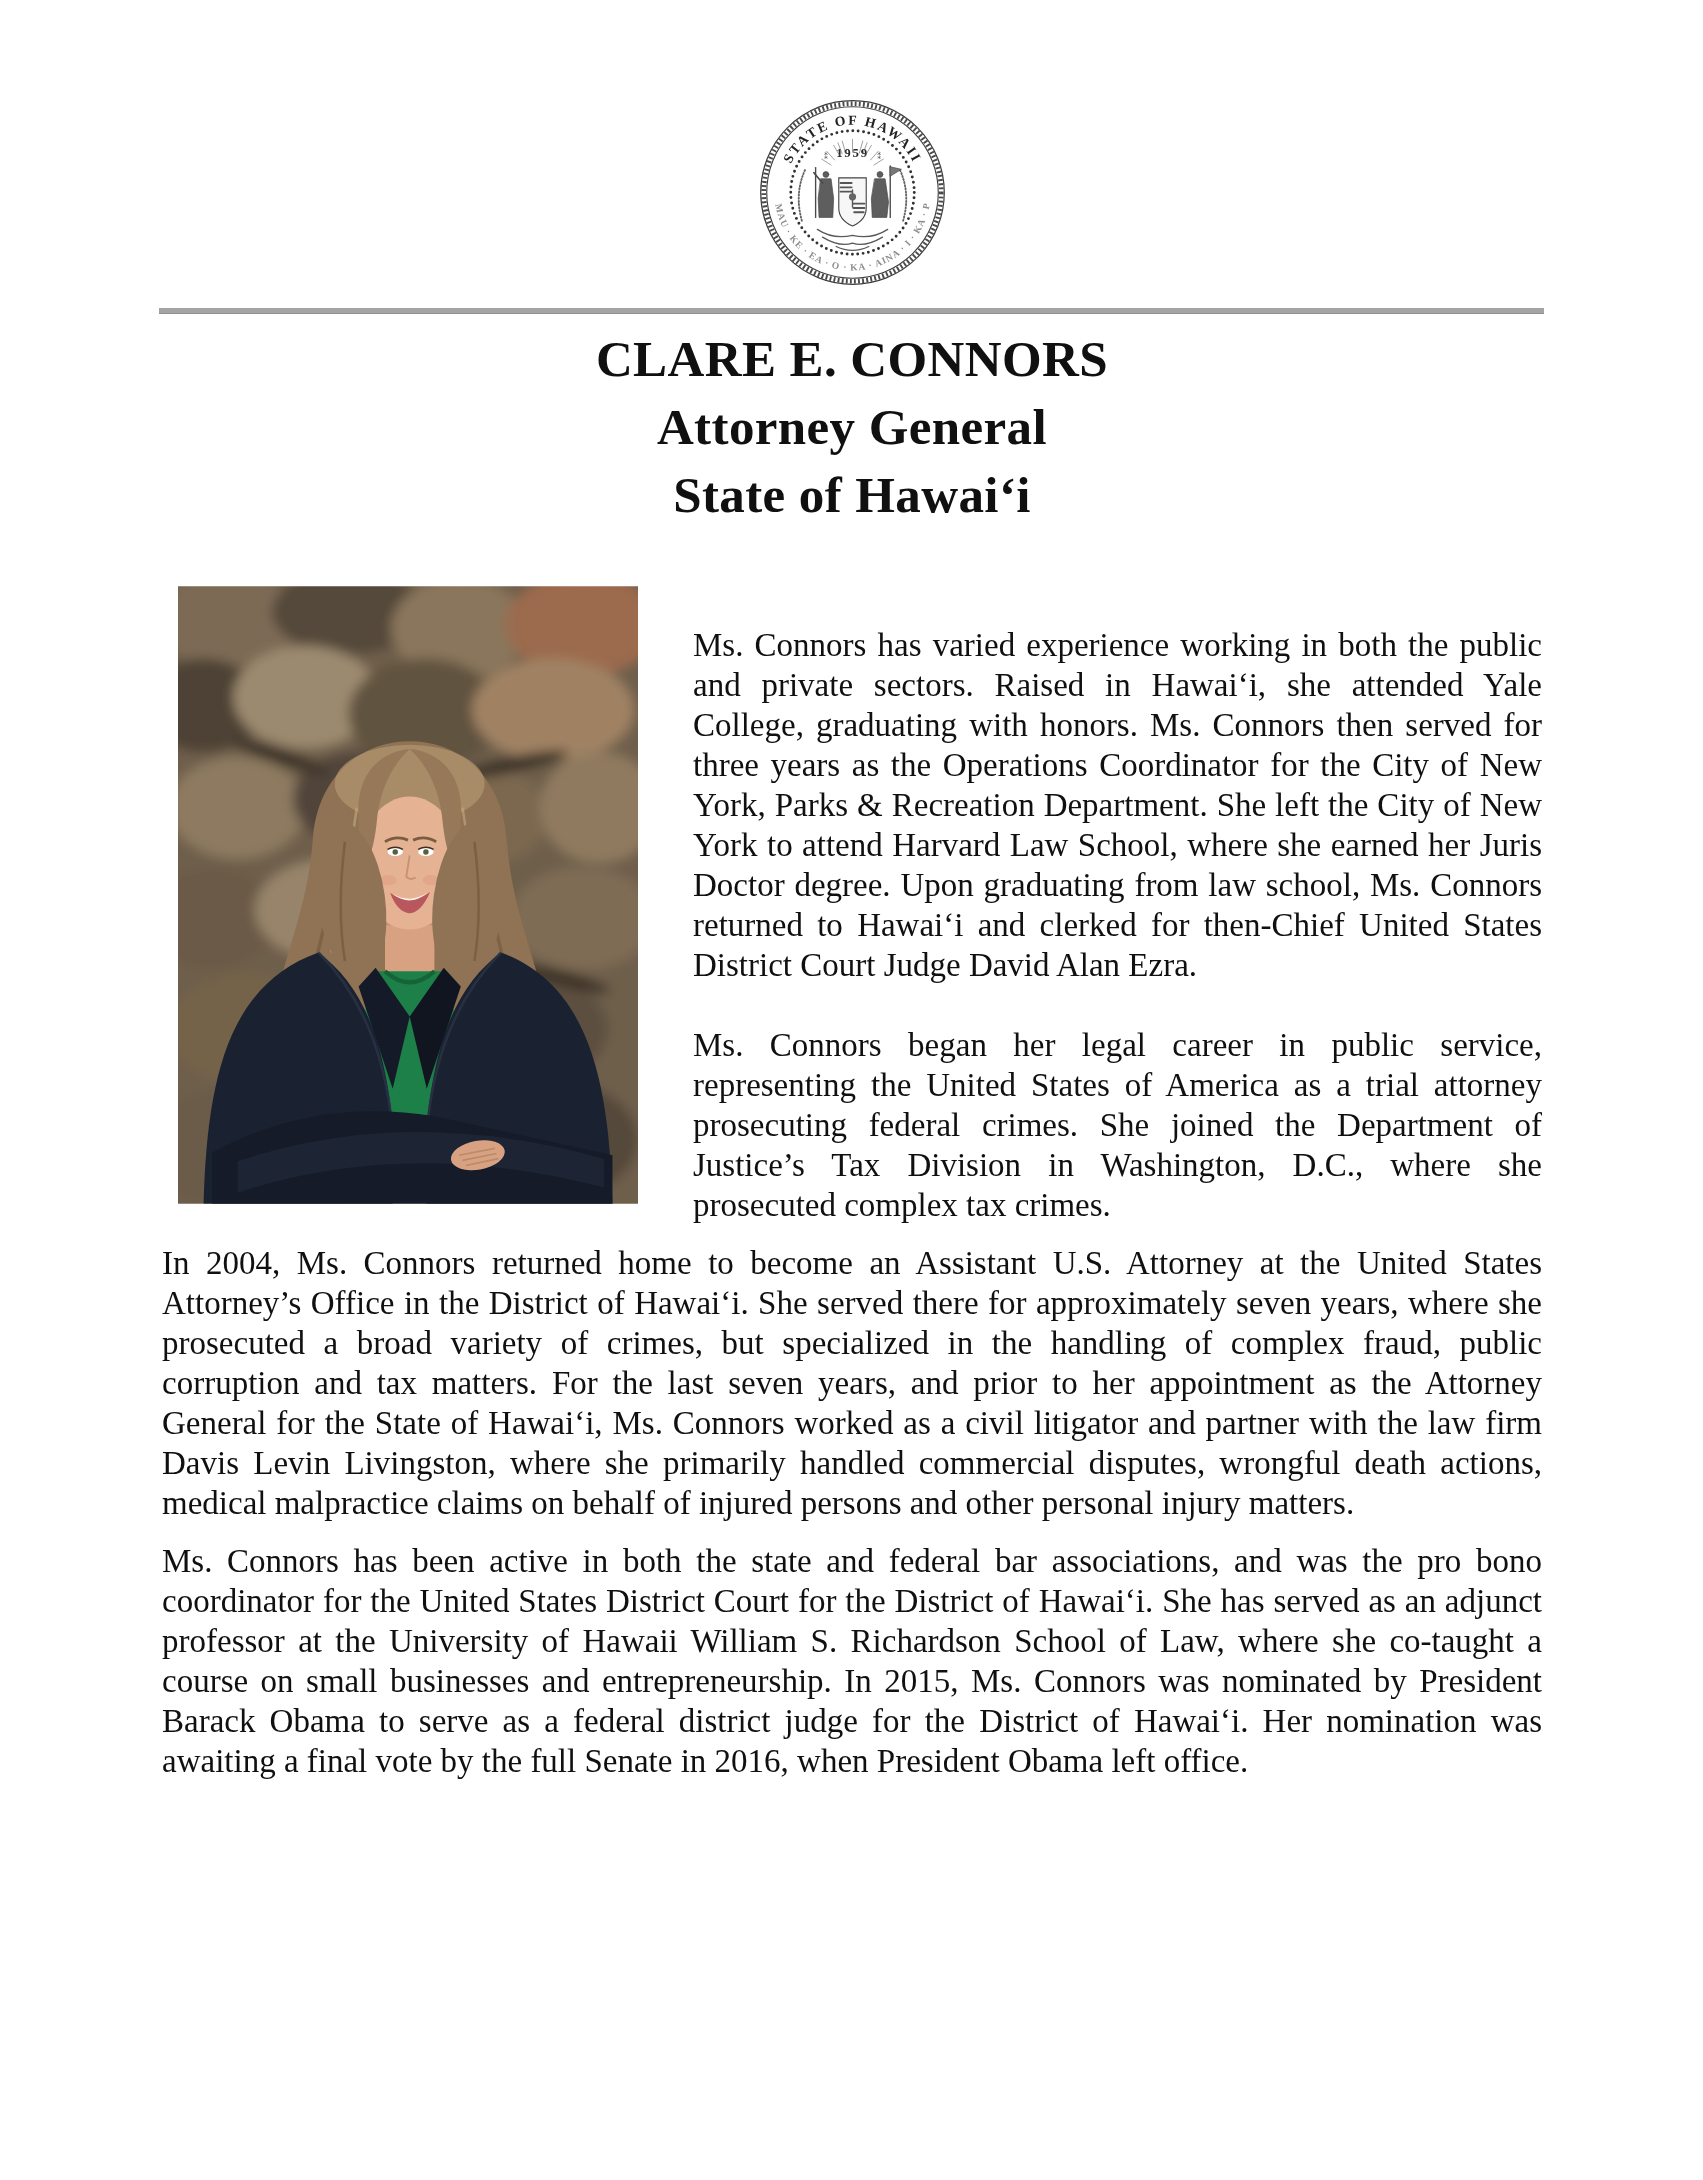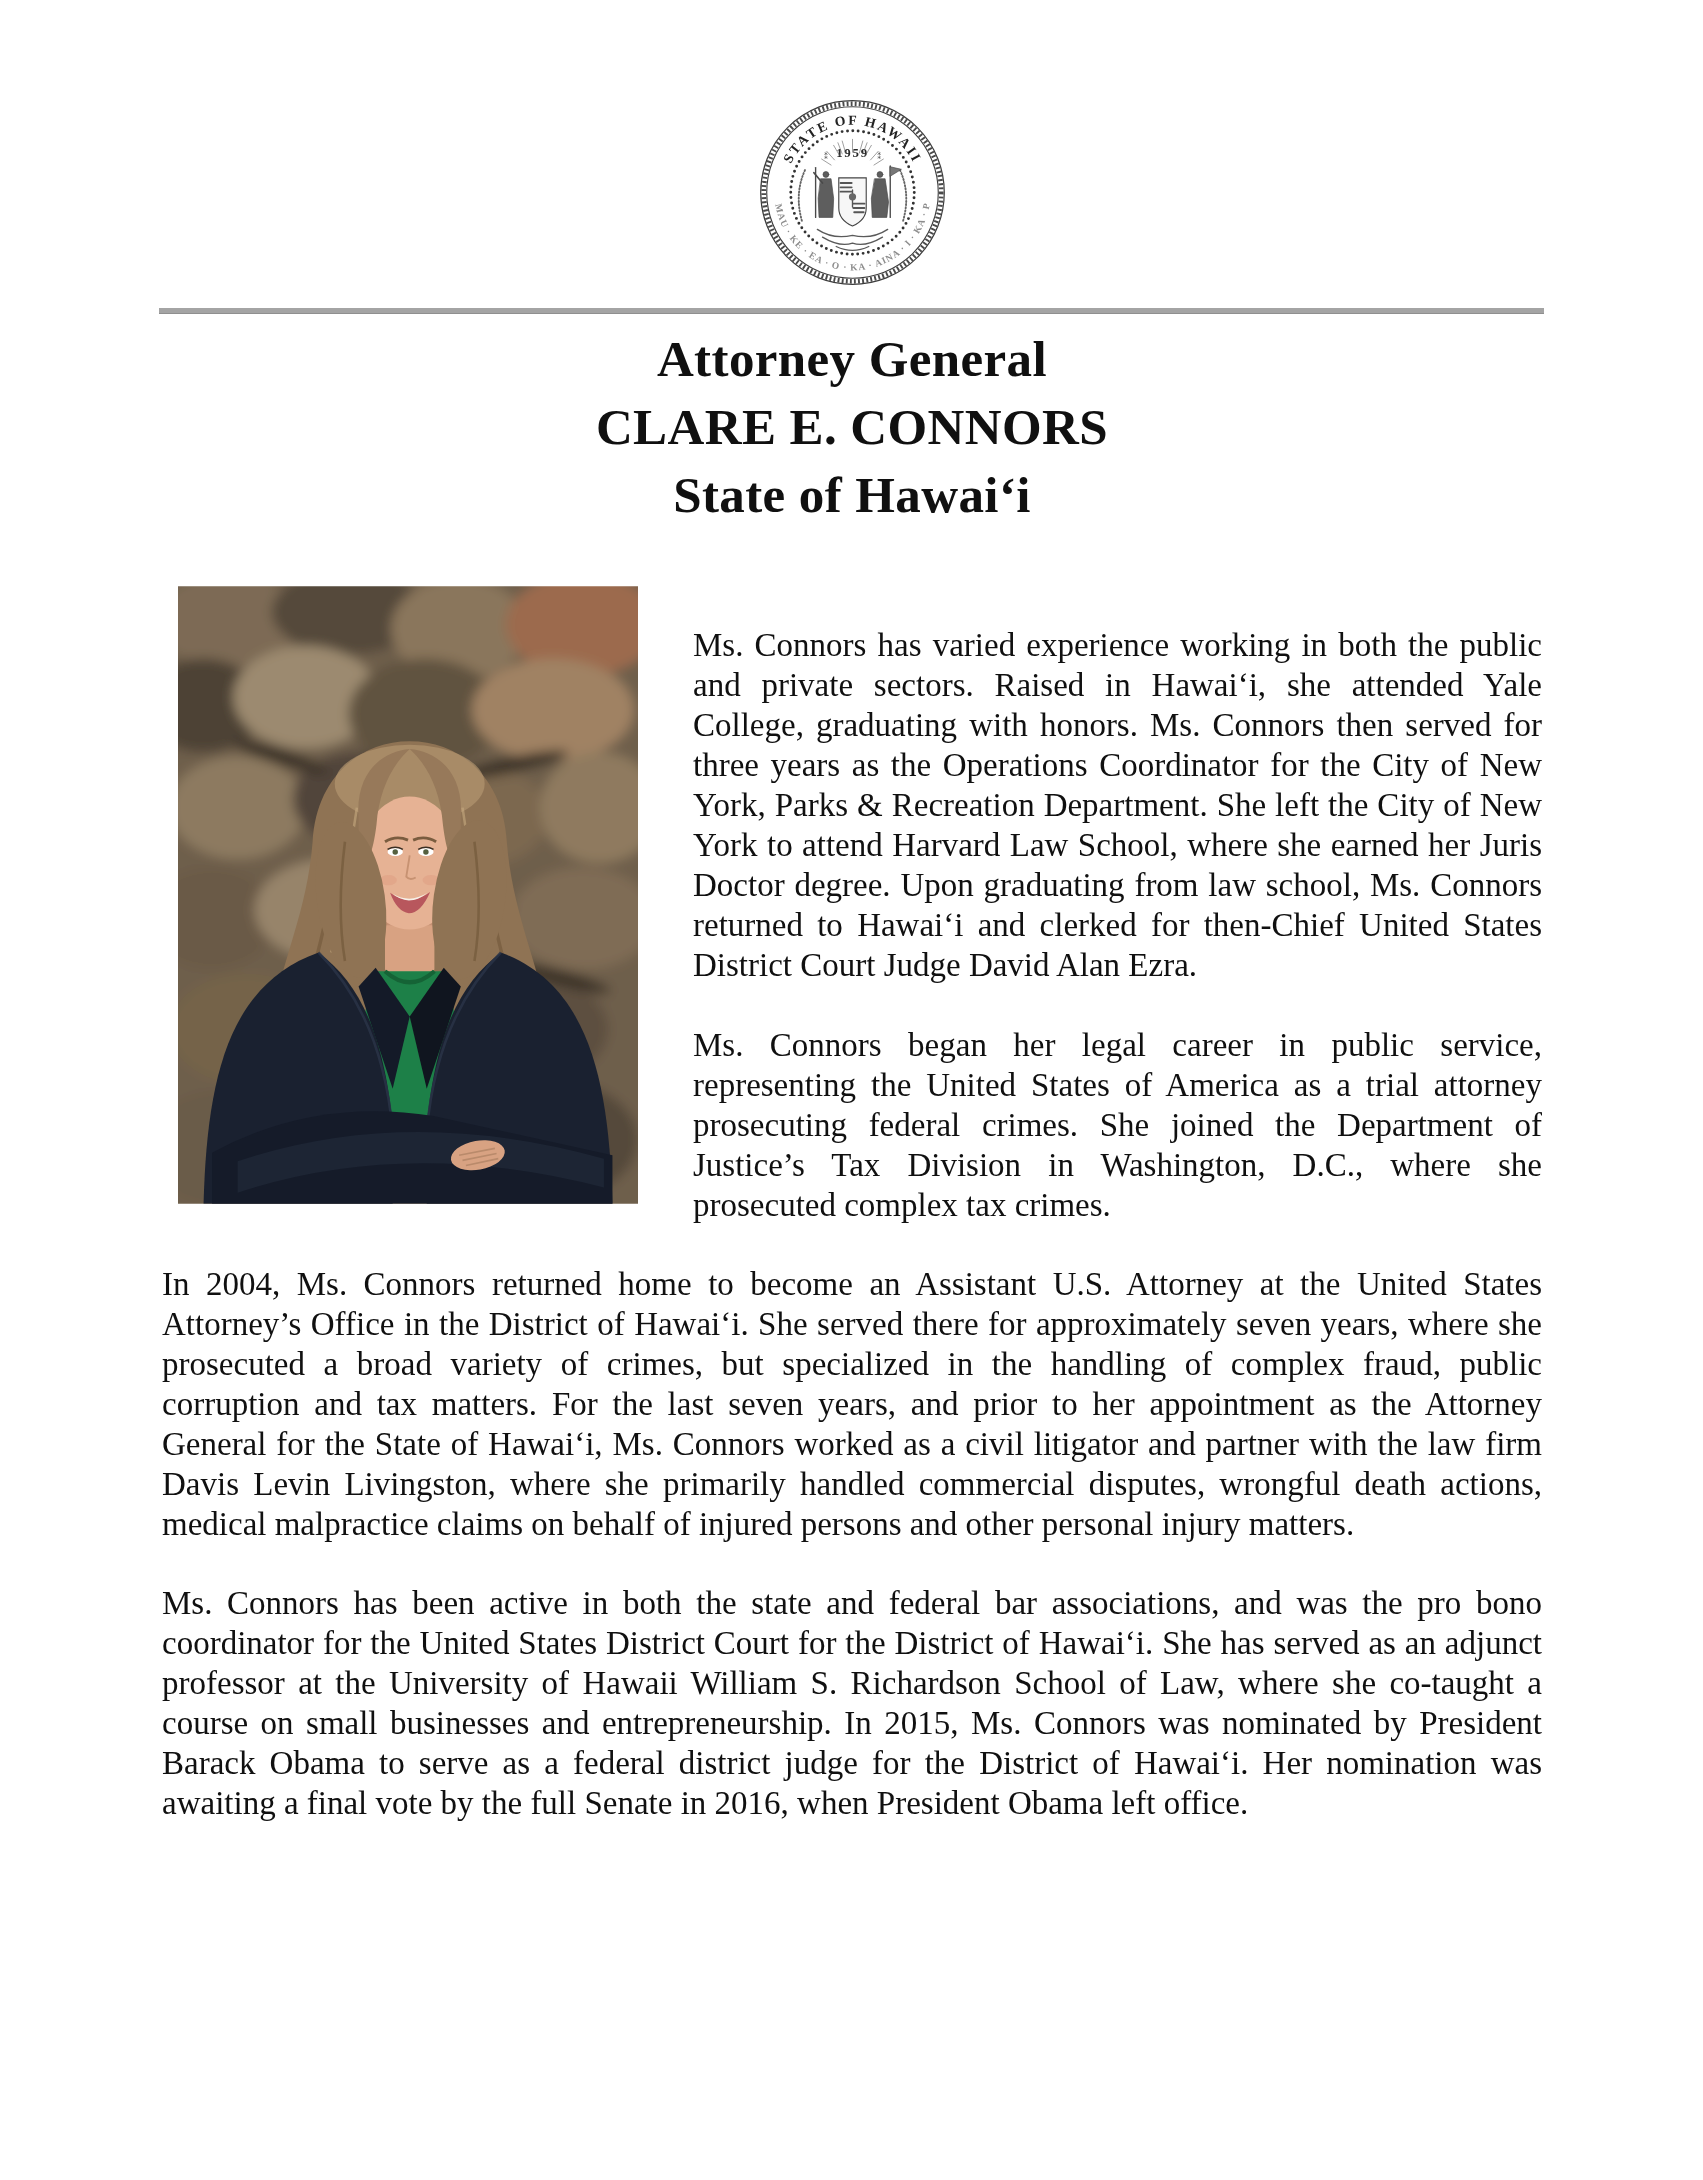--- a/index.html
+++ b/index.html
@@ -61,21 +61,21 @@
     padding-left: 55px;
     padding-top: 39px;
   }
   p.bio {
     margin: 0;
     font-size: 33px;
     line-height: 40px;
     text-align: justify;
   }
   .side-text p.bio + p.bio { margin-top: 40px; }
-  p.bio.full { margin-top: 39px; }
+  p.bio.full { margin-top: 18px; }
 
   
   .seal-arc-top {
     font-family: "Liberation Serif", serif;
     font-size: 16px;
     font-weight: 700;
     letter-spacing: 2.6px;
     fill: #232323;
   }
   .seal-year {
@@ -180,22 +180,22 @@
     </g>
 
     <text class="seal-arc-bottom">
       <textPath href="#arcBottom" startOffset="50%" text-anchor="middle">UA · MAU · KE · EA · O · KA · AINA · I · KA · PONO</textPath>
     </text>
   </svg>
 
   <div class="rule"></div>
 
   <header class="title-block">
+    <div class="title-line">CLARE E. CONNORS</div>
     <div class="title-line">Attorney General</div>
-    <div class="title-line">CLARE E. CONNORS</div>
     <div class="title-line">State of Hawai‘i</div>
   </header>
 
   <div class="content">
     <div class="row">
 
       <svg class="photo" viewBox="0 0 540 725" aria-hidden="true">
         <defs>
           <filter id="blurbg" x="-10%" y="-10%" width="120%" height="120%">
             <feGaussianBlur stdDeviation="7"></feGaussianBlur>

